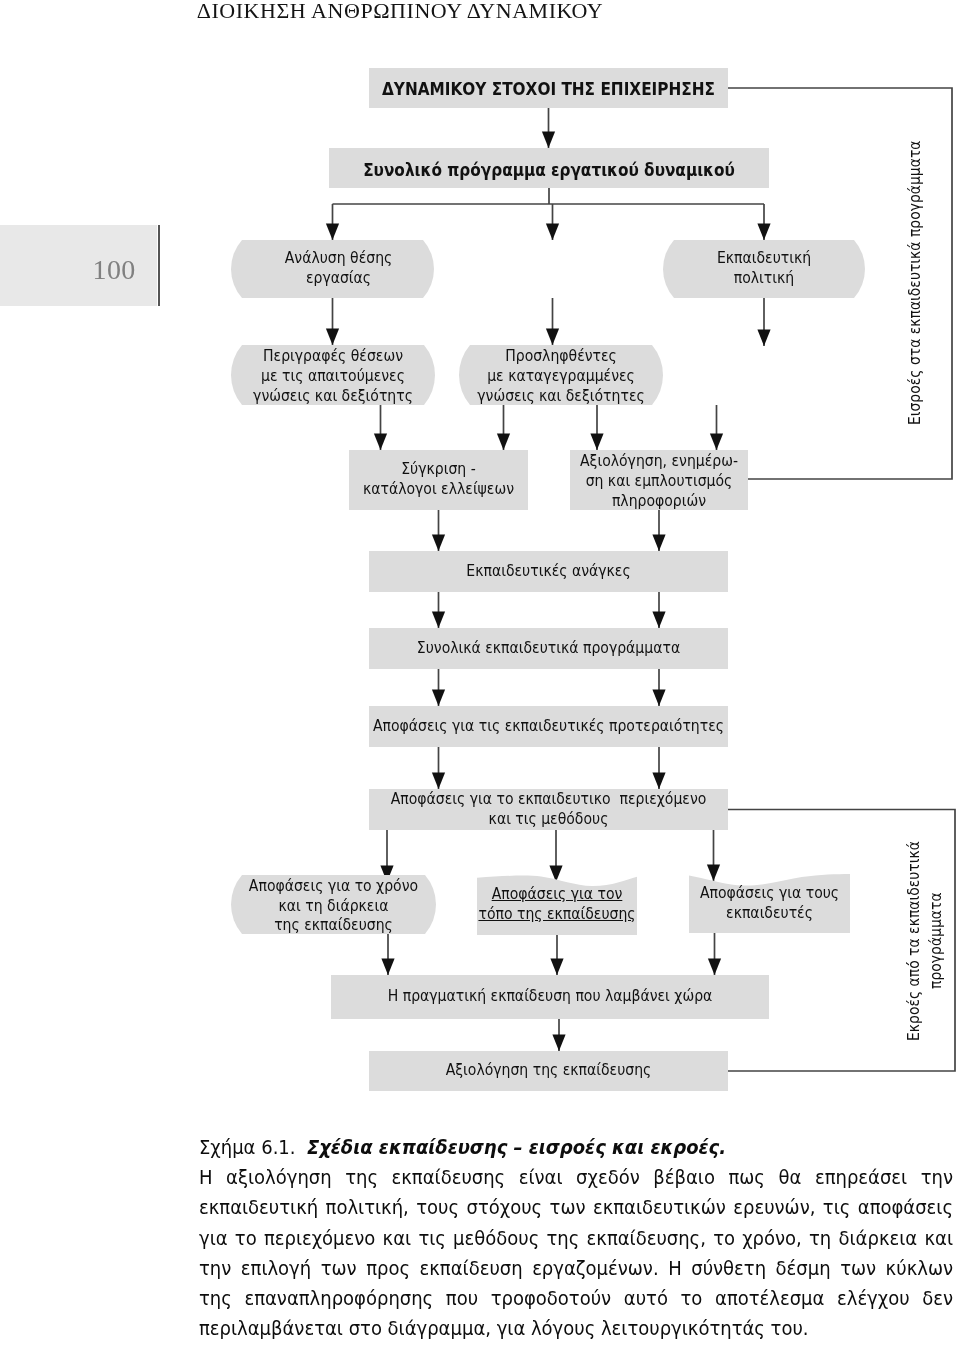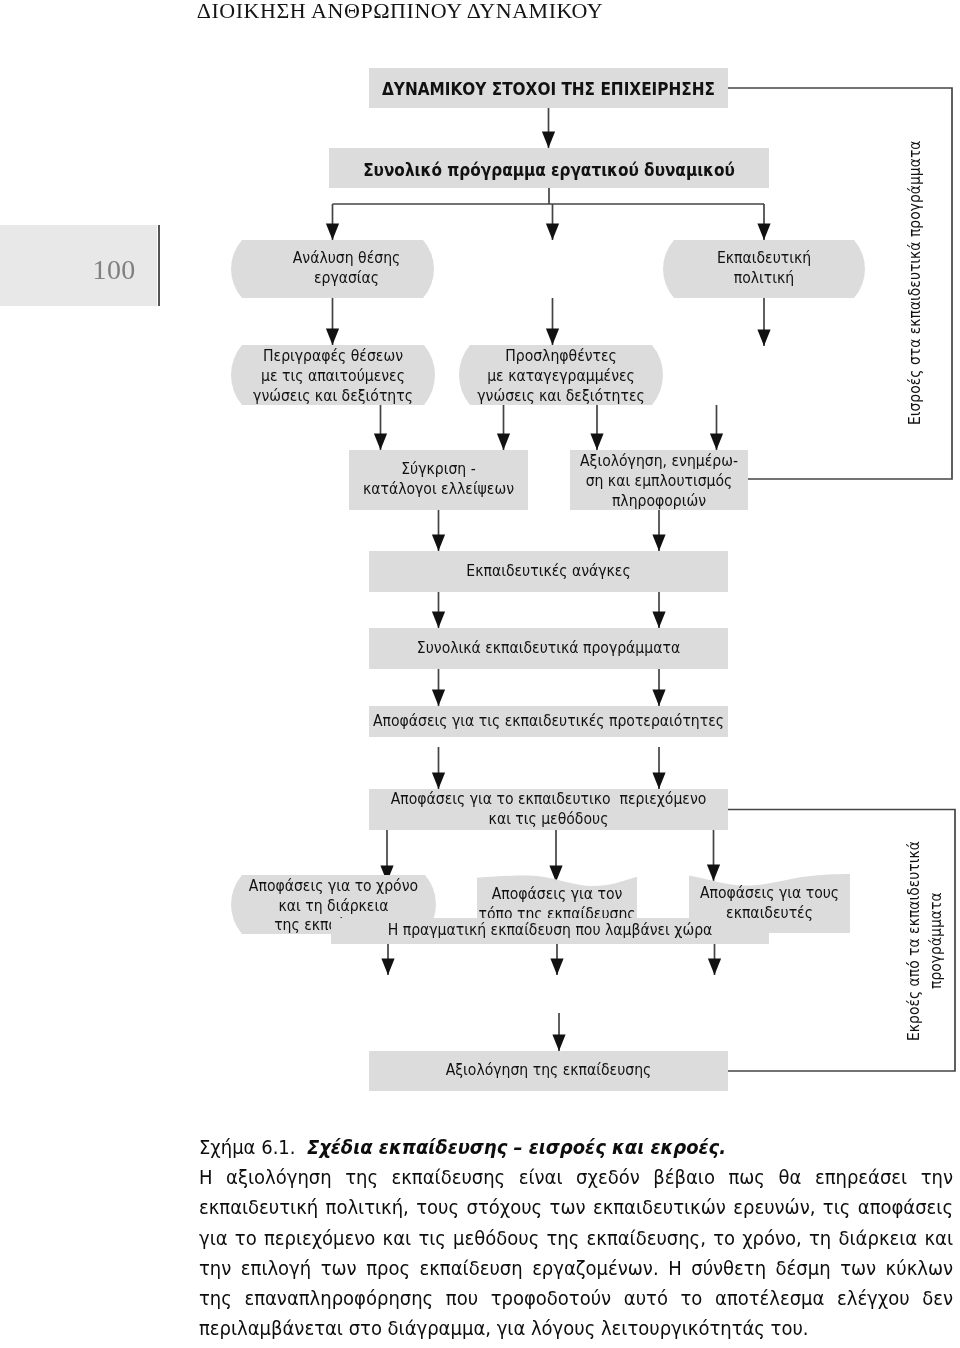--- a/index.html
+++ b/index.html
@@ -89,21 +89,21 @@
     <line x1="559.0" y1="1013" x2="559.0" y2="1051"></line>
     <path d="M552.4,1034.5 L565.6,1034.5 L559.0,1051 Z" fill="#111" stroke="none"></path>
     <polyline points="728,88.0 952.0,88.0 952.0,479.0 748,479.0" fill="none"></polyline>
     <polyline points="728,809.5 955.0,809.5 955.0,1071.0 728,1071.0" fill="none"></polyline>
   </svg>
   <div class="node fill b" style="left:369px;top:68px;width:359px;height:40px;padding-top:4px;">ΔΥΝΑΜΙΚΟΥ ΣΤΟΧΟΙ ΤΗΣ ΕΠΙΧΕΙΡΗΣΗΣ</div>
   <div class="node fill b" style="left:329px;top:148px;width:440px;height:40px;padding-top:6px;">Συνολικό πρόγραμμα εργατικού δυναμικού</div>
   <svg class="shape" style="left:230.0px;top:239px;" width="205.0" height="60" viewBox="0 0 205.0 60">
       <path d="M12.0,1 L193.0,1 A43.73,43.73 0 0 1 193.0,59.0 L12.0,59.0 A43.73,43.73 0 0 1 12.0,1 Z" fill="#dcdcdc"></path>
     </svg>
-  <div class="node" style="left:256px;top:240px;width:181px;height:58px;">Ανάλυση θέσης
+  <div class="node" style="left:248px;top:240px;width:181px;height:58px;">Ανάλυση θέσης
 εργασίας</div>
   <svg class="shape" style="left:662.0px;top:239px;" width="204.0" height="60" viewBox="0 0 204.0 60">
       <path d="M12.0,1 L192.0,1 A43.73,43.73 0 0 1 192.0,59.0 L12.0,59.0 A43.73,43.73 0 0 1 12.0,1 Z" fill="#dcdcdc"></path>
     </svg>
   <div class="node" style="left:674px;top:240px;width:180px;height:58px;">Εκπαιδευτική
 πολιτική</div>
   <svg class="shape" style="left:230.0px;top:344px;" width="206.0" height="62" viewBox="0 0 206.0 62">
       <path d="M12.0,1 L194.0,1 A46.41,46.41 0 0 1 194.0,61.0 L12.0,61.0 A46.41,46.41 0 0 1 12.0,1 Z" fill="#dcdcdc"></path>
     </svg>
   <div class="node" style="left:242px;top:345px;width:182px;height:60px;padding-top:4px;">Περιγραφές θέσεων
@@ -115,38 +115,38 @@
   <div class="node" style="left:470px;top:345px;width:182px;height:60px;padding-top:4px;">Προσληφθέντες
 με καταγεγραμμένες
 γνώσεις και δεξιότητες</div>
   <div class="node fill" style="left:349px;top:450px;width:179px;height:60px;">Σύγκριση -
 κατάλογοι ελλείψεων</div>
   <div class="node fill" style="left:570px;top:450px;width:178px;height:60px;padding-top:4px;">Αξιολόγηση, ενημέρω-
 ση και εμπλουτισμός
 πληροφοριών</div>
   <div class="node fill" style="left:369px;top:551px;width:359px;height:41px;">Εκπαιδευτικές ανάγκες</div>
   <div class="node fill" style="left:369px;top:628px;width:359px;height:41px;">Συνολικά εκπαιδευτικά προγράμματα</div>
-  <div class="node fill" style="left:369px;top:706px;width:359px;height:31px;">Αποφάσεις για τις εκπαιδευτικές προτεραιότητες</div>
+  <div class="node fill" style="left:369px;top:706px;width:359px;height:41px;">Αποφάσεις για τις εκπαιδευτικές προτεραιότητες</div>
   <div class="node fill" style="left:369px;top:789px;width:359px;height:41px;">Αποφάσεις για το εκπαιδευτικο  περιεχόμενο
 και τις μεθόδους</div>
   <svg class="shape" style="left:230.0px;top:874px;" width="207.0" height="61" viewBox="0 0 207.0 61">
       <path d="M12.0,1 L195.0,1 A45.06,45.06 0 0 1 195.0,60.0 L12.0,60.0 A45.06,45.06 0 0 1 12.0,1 Z" fill="#dcdcdc"></path>
     </svg>
   <div class="node" style="left:242px;top:875px;width:183px;height:59px;padding-top:4px;">Αποφάσεις για το χρόνο
 και τη διάρκεια
 της εκπαίδευσης</div>
   <svg class="shape" style="left:477px;top:875px;" width="160" height="60" viewBox="0 0 160 60">
       <path d="M0,2.7 C 28.80,0.6 51.20,-0.2 64.00,1.5 C 83.20,4.2 97.60,10.8 115.20,11.0 C 134.40,11.2 148.80,5.0 160,1.8 L 160,60 L 0,60 Z" fill="#dcdcdc"></path>
     </svg>
-  <div class="node" style="left:477px;top:875px;width:160px;height:60px;">Αποφάσεις για τον
+  <div class="node" style="left:477px;top:875px;width:160px;height:60px;text-decoration:underline;">Αποφάσεις για τον
 τόπο της εκπαίδευσης</div>
   <svg class="shape" style="left:689px;top:874px;" width="161" height="59" viewBox="0 0 161 59">
       <path d="M0,1.4 C 16.10,4.2 32.20,9.6 48.30,11.2 C 70.84,13.1 93.38,6.4 112.70,3.0 C 132.02,0.6 146.51,0.0 161,0 L 161,59 L 0,59 Z" fill="#dcdcdc"></path>
     </svg>
   <div class="node" style="left:689px;top:874px;width:161px;height:59px;">Αποφάσεις για τους
 εκπαιδευτές</div>
-  <div class="node fill" style="left:331px;top:918px;width:438px;height:26px;">Η πραγματική εκπαίδευση που λαμβάνει χώρα</div>
+  <div class="node fill" style="left:331px;top:975px;width:438px;height:44px;">Η πραγματική εκπαίδευση που λαμβάνει χώρα</div>
   <div class="node fill" style="left:369px;top:1051px;width:359px;height:40px;">Αξιολόγηση της εκπαίδευσης</div>
   <div class="vlab" style="left:908px;top:425px;transform:rotate(-90deg);">Εισροές στα εκπαιδευτικά προγράμματα</div>
   <div class="vlab" style="left:907px;top:1041px;transform:rotate(-90deg);">Εκροές από τα εκπαιδευτικά</div>
   <div class="vlab" style="left:929px;top:989px;transform:rotate(-90deg);">προγράμματα</div>
   <div class="cap"><span>Σχήμα 6.1.</span>&nbsp;&nbsp;<span class="ft">Σχέδια εκπαίδευσης – εισροές και εκροές.</span><br><span>Η αξιολόγηση της εκπαίδευσης είναι σχεδόν βέβαιο πως θα επηρεάσει την εκπαιδευτική πολιτική, τους στόχους των εκπαιδευτικών ερευνών, τις αποφάσεις για το περιεχόμενο και τις μεθόδους της εκπαίδευσης, το χρόνο, τη διάρκεια και την επιλογή των προς εκπαίδευση εργαζομένων. Η σύνθετη δέσμη των κύκλων της επαναπληροφόρησης που τροφοδοτούν αυτό το αποτέλεσμα ελέγχου δεν περιλαμβάνεται στο διάγραμμα, για λόγους λειτουργικότητάς του.</span></div>
 </div>
 
 </body></html>

